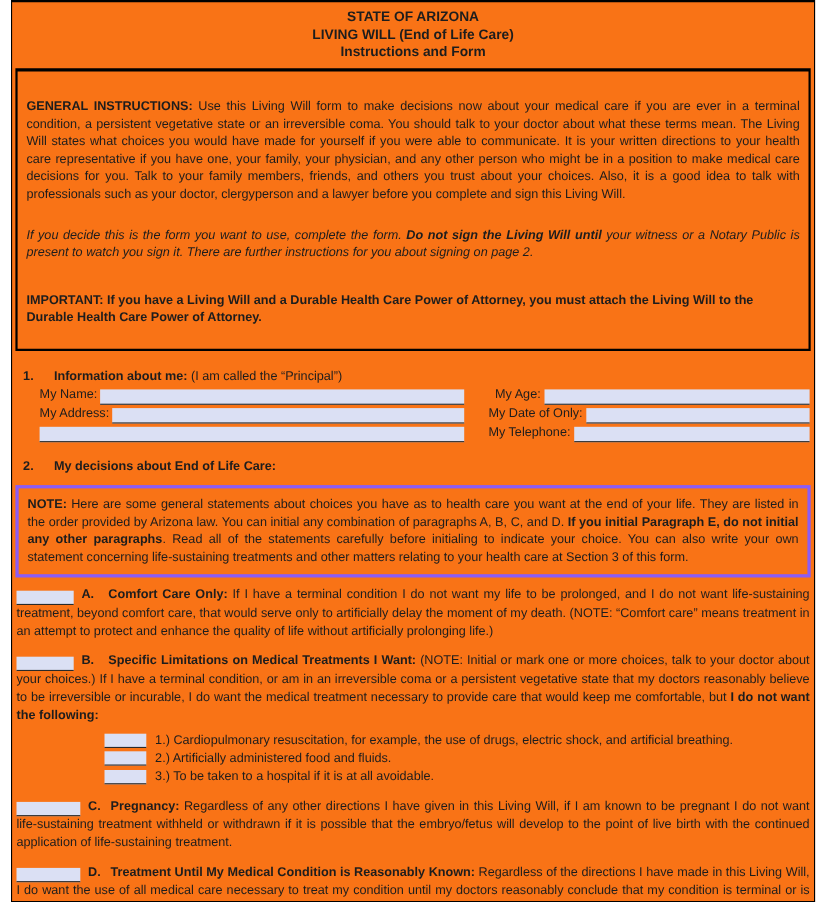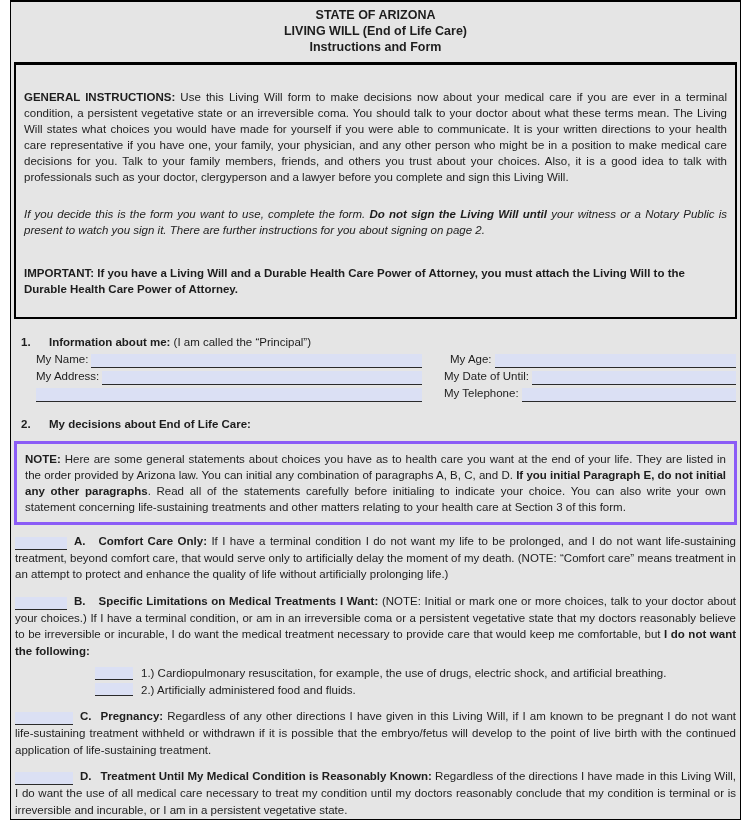--- a/index.html
+++ b/index.html
@@ -3,21 +3,21 @@
 <meta charset="utf-8">
 <style>
   html,body{margin:0;padding:0;}
   body{
     width:750px;height:824px;position:relative;background:#ffffff;
     font-family:"Liberation Sans","DejaVu Sans",sans-serif;
     color:#1d1d1d;overflow:hidden;
   }
   .page{
     position:absolute;left:10px;top:0;width:729px;height:817px;
-    border:1px solid #000;border-top-width:2px;background:#e5e5e5;overflow:hidden;
+    border:1px solid #000;border-top-width:2px;background:#f97316;overflow:hidden;
   }
   .title{ text-align:center;font-weight:bold;font-size:12.5px;line-height:16px;margin-top:5px; }
   .gen-box{
     margin:7px 3px 0 3px;border:2px solid #000;border-top-width:3px;
     padding:24px 8px 8px 8px;font-size:11.5px;line-height:16px;
   }
   .just{ text-align:justify;margin:0; }
   .gen-box .para2{ margin-top:21px;font-style:italic; }
   .important{ margin-top:27px;text-align:left;font-weight:bold; }
   .b{ font-weight:bold; }
@@ -86,21 +86,21 @@
       <div class="frow">
         <input class="field" style="margin-left: 0px;" type="text" value="">
       </div>
     </div>
     <div class="col-right">
       <div class="frow">
         <label style="margin-left:6px;">My Age:</label>
         <input class="field" type="text" value="" style="">
       </div>
       <div class="frow">
-        <label>My Date of Until:</label>
+        <label>My Date of Only:</label>
         <input class="field" type="text" value="" style="">
       </div>
       <div class="frow">
         <label>My Telephone:</label>
         <input class="field" type="text" value="" style="">
       </div>
     </div>
   </div>
 
   <div class="sec-head sec2-head">
@@ -120,20 +120,24 @@
 
   <div class="subitems">
     <div class="subrow">
       <input class="initial small" type="text" value="" style="">
       <span class="subtext">1.) Cardiopulmonary resuscitation, for example, the use of drugs, electric shock, and artificial breathing.</span>
     </div>
     <div class="subrow">
       <input class="initial small" type="text" value="" style="">
       <span class="subtext">2.) Artificially administered food and fluids.</span>
     </div>
+    <div class="subrow">
+      <input class="initial small" type="text" value="" style="">
+      <span class="subtext">3.) To be taken to a hospital if it is at all avoidable.</span>
+    </div>
   </div>
 
   <div class="para">
     <input class="initial" style="width: 54px;" type="text" value=""><span class="letter" style="margin-right:9px;">C.</span><span><span class="b">Pregnancy:</span><span> Regardless of any other directions I have given in this Living Will, if I am known to be pregnant I do not want life-sustaining treatment withheld or withdrawn if it is possible that the embryo/fetus will develop to the point of live birth with the continued application of life-sustaining treatment.</span></span>
   </div>
 
   <div class="para">
     <input class="initial" style="width: 54px;" type="text" value=""><span class="letter" style="margin-right:9px;">D.</span><span><span class="b">Treatment Until My Medical Condition is Reasonably Known:</span><span> Regardless of the directions I have made in this Living Will, I do want the use of all medical care necessary to treat my condition until my doctors reasonably conclude that my condition is terminal or is irreversible and incurable, or I am in a persistent vegetative state.</span></span>
   </div>
 

